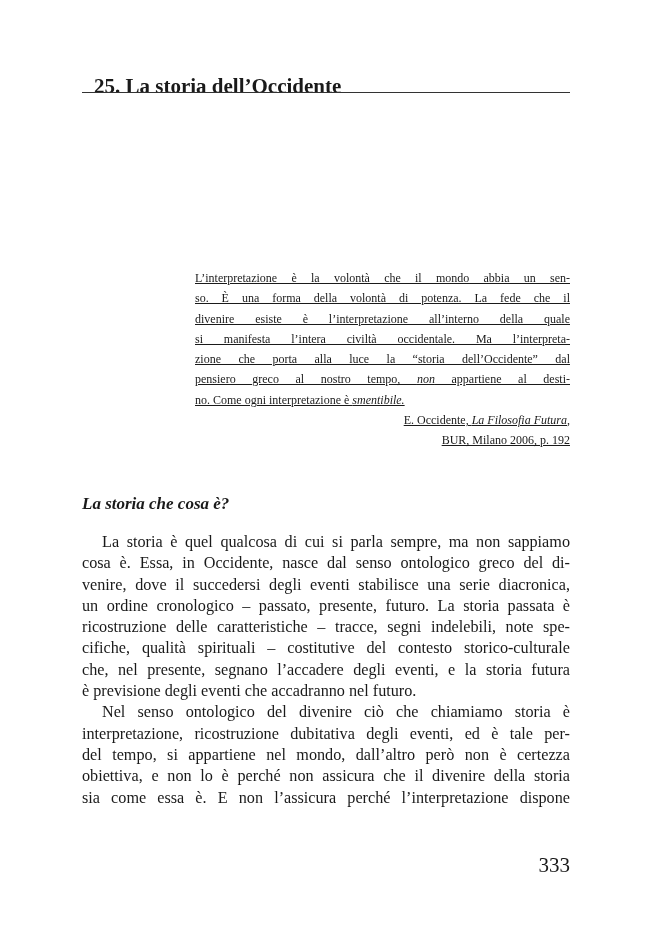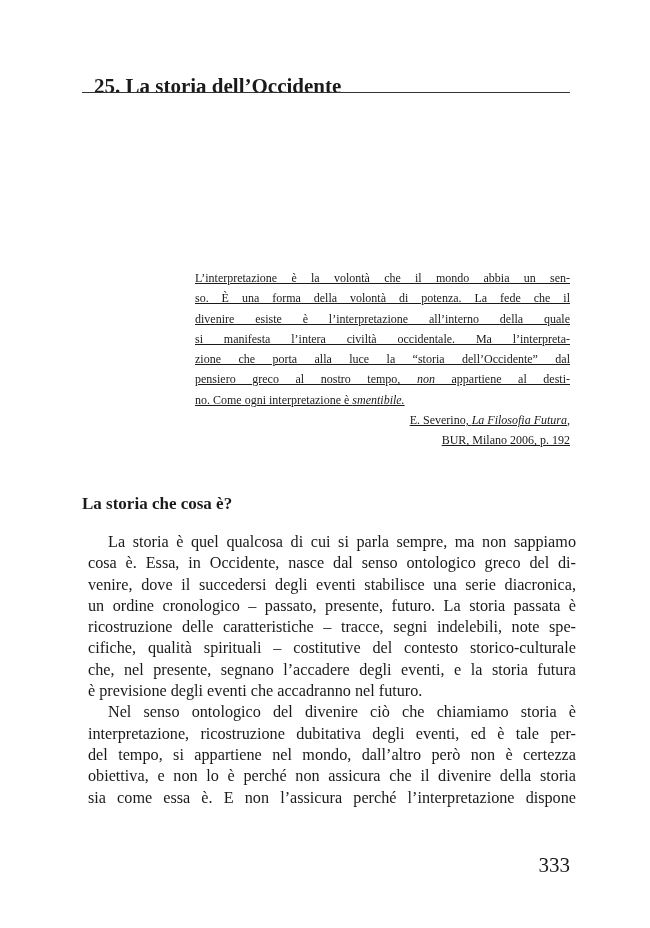--- a/index.html
+++ b/index.html
@@ -7,43 +7,43 @@
          font-family: "Liberation Serif", "DejaVu Serif", serif; color: #1a1a1a; }
   .chapter-title { position: absolute; left: 82px; top: 60px; width: 488px;
                    font-size: 21px; font-weight: bold; line-height: 28px; margin: 12px; }
   .rule { position: absolute; left: 82px; top: 92px; width: 488px; height: 1px; background: #333; }
   .epigraph { position: absolute; left: 195px; top: 268px; width: 375px;
               font-size: 12px; line-height: 20.3px; text-align: justify; text-decoration: underline; }
   .epi-line { display: block; text-align: justify; text-align-last: justify; white-space: nowrap; }
   .epi-line.last { text-align-last: left; }
   .citation { text-align: right; display: block; }
   .section-title { position: absolute; left: 82px; top: 492px; font-size: 17px;
-                   font-weight: bold; margin: 0; line-height: 24px; }
-  .body-text { position: absolute; left: 88px; top: 532px; width: 488px;
+                   font-weight: bold; font-style: italic; margin: 0; line-height: 24px; }
+  .body-text { position: absolute; left: 82px; top: 532px; width: 488px;
                font-size: 16.2px; line-height: 21.3px; }
   .line { display: block; text-align: justify; text-align-last: justify; white-space: nowrap; }
   .line.last { text-align-last: left; }
   .indent { text-indent: 20px; }
   .page-number { position: absolute; right: 80px; top: 853px; font-size: 21px; }
 </style>
 </head>
 <body>
 
 <h1 class="chapter-title">25. La storia dell’Occidente</h1>
 <div class="rule"></div>
 
 <div class="epigraph">
   <span class="epi-line">L’interpretazione è la volontà che il mondo abbia un sen-</span>
   <span class="epi-line">so. È una forma della volontà di potenza. La fede che il</span>
   <span class="epi-line">divenire esiste è l’interpretazione all’interno della quale</span>
   <span class="epi-line">si manifesta l’intera civiltà occidentale. Ma l’interpreta-</span>
   <span class="epi-line">zione che porta alla luce la “storia dell’Occidente” dal</span>
   <span class="epi-line"><span>pensiero greco al nostro tempo, </span><em>non</em><span> appartiene al desti-</span></span>
   <span class="epi-line last"><span>no. Come ogni interpretazione è </span><em>smentibile.</em></span>
-  <span class="citation"><span>E. Severino, </span><em>La Filosofia Futura</em><span>,</span></span>
+  <span class="citation"><span>E. Occidente, </span><em>La Filosofia Futura</em><span>,</span></span>
   <span class="citation">BUR, Milano 2006, p. 192</span>
 </div>
 
 <h2 class="section-title">La storia che cosa è?</h2>
 
 <div class="body-text">
   <span class="line indent">La storia è quel qualcosa di cui si parla sempre, ma non sappiamo</span>
   <span class="line">cosa è. Essa, in Occidente, nasce dal senso ontologico greco del di-</span>
   <span class="line">venire, dove il succedersi degli eventi stabilisce una serie diacronica,</span>
   <span class="line">un ordine cronologico – passato, presente, futuro. La storia passata è</span>

